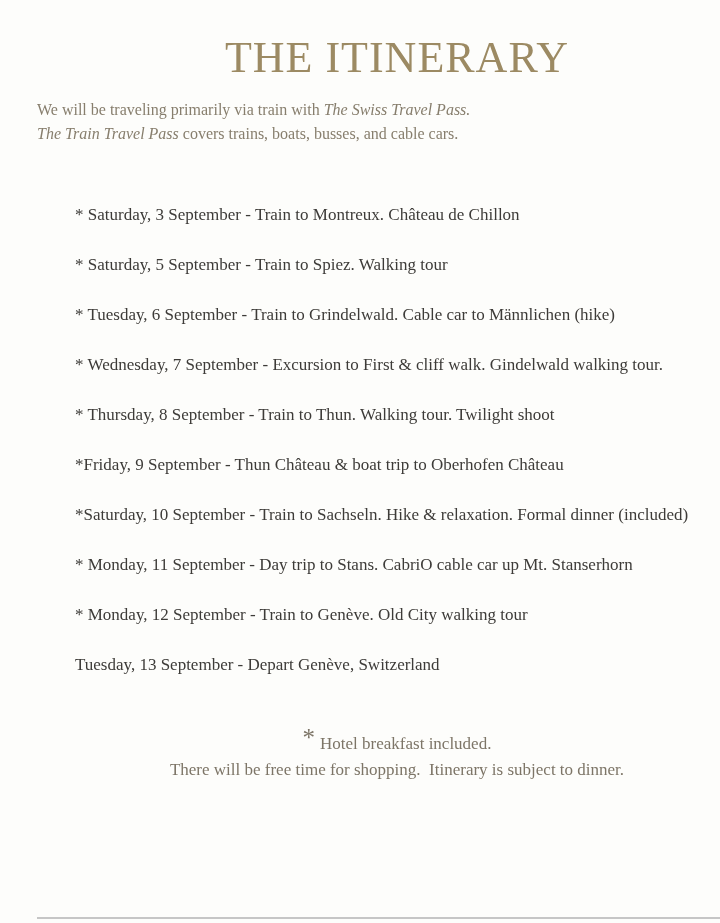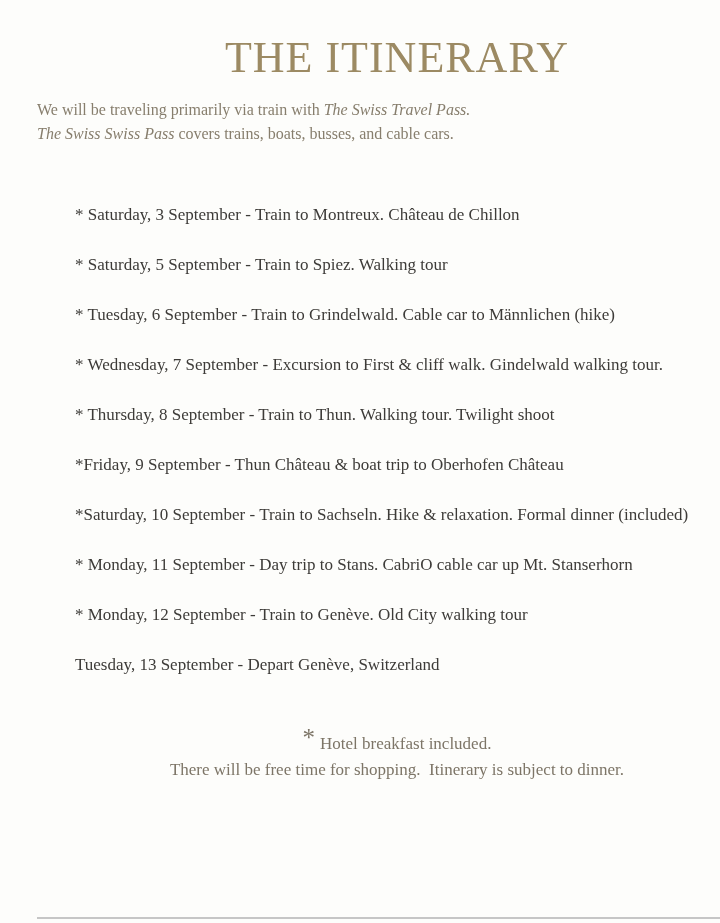--- a/index.html
+++ b/index.html
@@ -68,21 +68,21 @@
 </style>
 </head>
 <body>
 
 <div class="page">
 
   <div class="title">THE ITINERARY</div>
 
   <div class="intro">
     <div><span>We will be traveling primarily via train with </span><span class="it">The Swiss Travel Pass.</span></div>
-    <div><span class="it">The Swiss Swiss Pass</span><span> covers trains, boats, busses, and cable cars.</span></div>
+    <div><span class="it">The Train Travel Pass</span><span> covers trains, boats, busses, and cable cars.</span></div>
   </div>
 
   <div class="itinerary">
     <div class="item">* Saturday, 3 September - Train to Montreux. Château de Chillon</div>
     <div class="item">* Saturday, 5 September - Train to Spiez. Walking tour</div>
     <div class="item">* Tuesday, 6 September - Train to Grindelwald. Cable car to Männlichen (hike)</div>
     <div class="item">* Wednesday, 7 September - Excursion to First &amp; cliff walk. Gindelwald walking tour.</div>
     <div class="item">* Thursday, 8 September - Train to Thun. Walking tour. Twilight shoot</div>
     <div class="item">*Friday, 9 September - Thun Château &amp; boat trip to Oberhofen Château</div>
     <div class="item">*Saturday, 10 September - Train to Sachseln. Hike &amp; relaxation. Formal dinner (included)</div>

